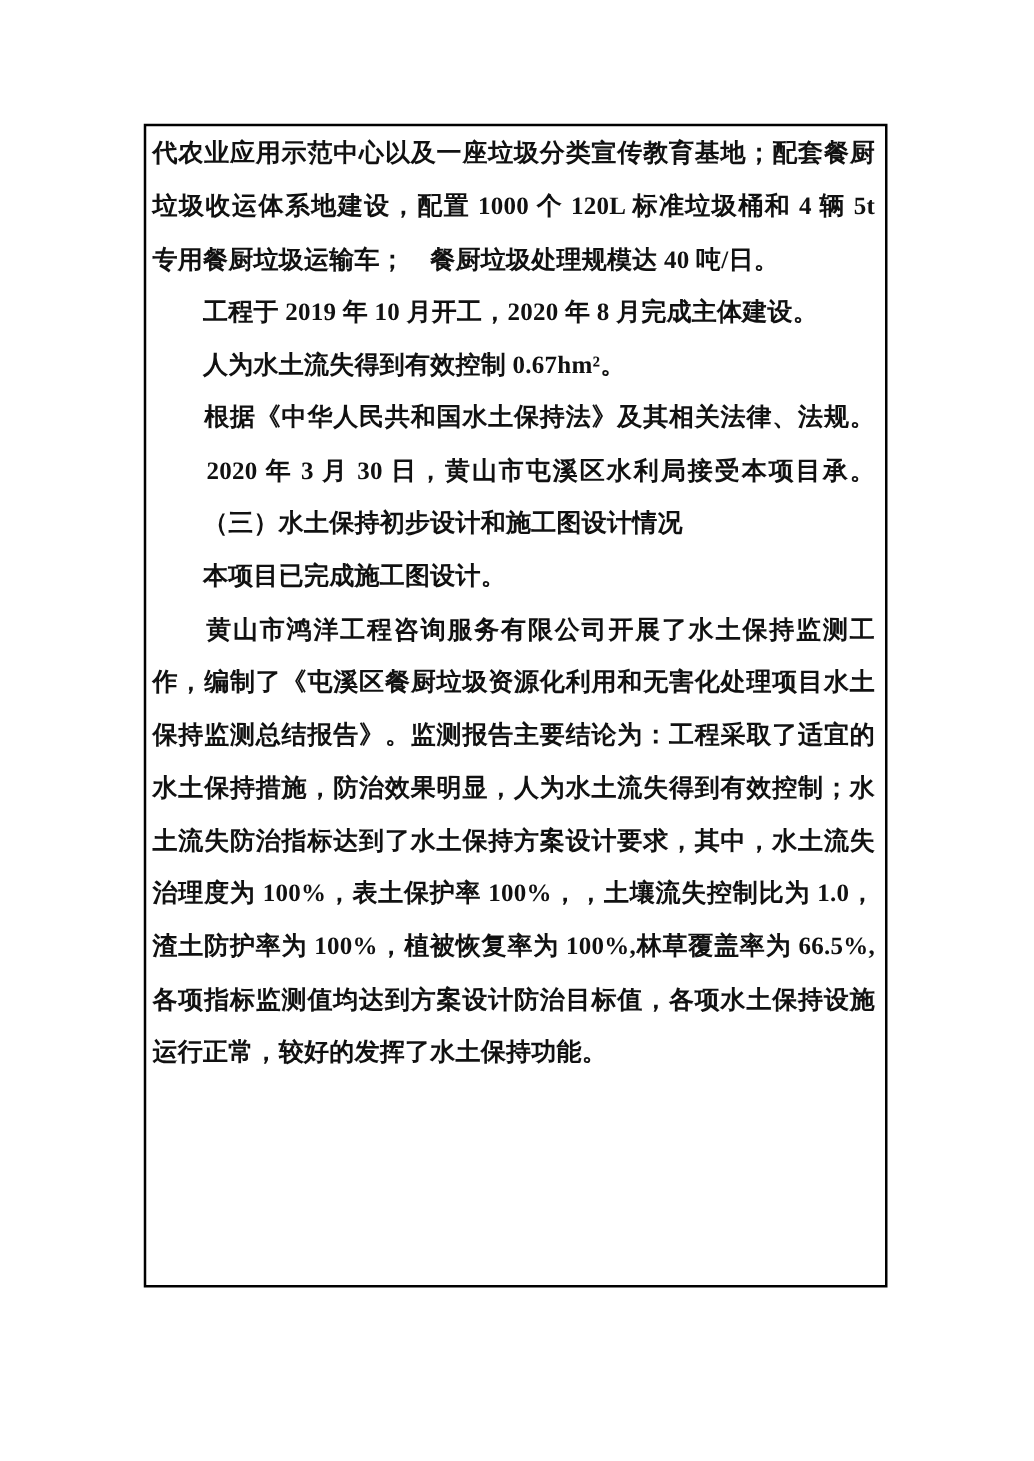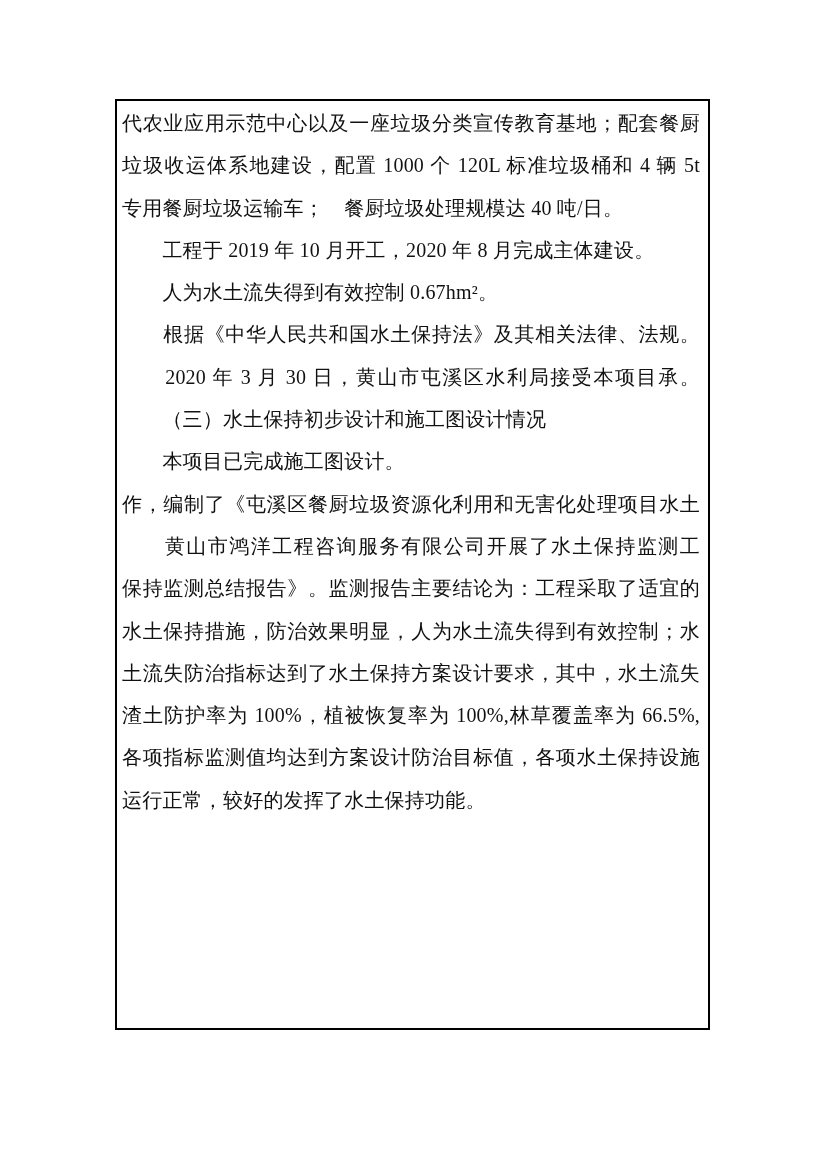--- a/index.html
+++ b/index.html
@@ -1,15 +1,15 @@
 <!DOCTYPE html>
 <html><head>
 <meta charset="utf-8">
 <style>
-  * { margin: 0; padding: 0; box-sizing: border-box; }
+  * { margin: 0; padding: 0; box-sizing: border-box; font-weight: bold; }
   html, body {
     background: #ffffff;
   }
   .page {
     position: relative;
     width: 827px;
     height: 1169px;
     background: #ffffff;
     font-family: "Liberation Serif", "DejaVu Serif", serif;
     color: #111111;
@@ -53,23 +53,24 @@
     <div class="textblock">
       <div class="line" data-fill="true">代农业应用示范中心以及一座垃圾分类宣传教育基地；配套餐厨</div>
       <div class="line" data-fill="true">垃圾收运体系地建设，配置 1000 个 120L 标准垃圾桶和 4 辆 5t</div>
       <div class="line" data-fill="false">专用餐厨垃圾运输车；　餐厨垃圾处理规模达 40 吨/日。</div>
       <div class="line" data-fill="false">　　工程于 2019 年 10 月开工，2020 年 8 月完成主体建设。</div>
       <div class="line" data-fill="false">　　人为水土流失得到有效控制 0.67hm²。</div>
       <div class="line" data-fill="true">　　根据《中华人民共和国水土保持法》及其相关法律、法规。</div>
       <div class="line" data-fill="true">　　2020 年 3 月 30 日，黄山市屯溪区水利局接受本项目承。</div>
       <div class="line" data-fill="false">　　（三）水土保持初步设计和施工图设计情况</div>
       <div class="line" data-fill="false">　　本项目已完成施工图设计。</div>
+      <div class="line" data-fill="true">　　黄山市鸿洋工程咨询服务有限公司开展了水土保持监测工</div>
       <div class="line" data-fill="true">作，编制了《屯溪区餐厨垃圾资源化利用和无害化处理项目水土</div>
-      <div class="line" data-fill="true">　　黄山市鸿洋工程咨询服务有限公司开展了水土保持监测工</div>
       <div class="line" data-fill="true">保持监测总结报告》。监测报告主要结论为：工程采取了适宜的</div>
       <div class="line" data-fill="true">水土保持措施，防治效果明显，人为水土流失得到有效控制；水</div>
       <div class="line" data-fill="true">土流失防治指标达到了水土保持方案设计要求，其中，水土流失</div>
+      <div class="line" data-fill="true">治理度为 100%，表土保护率 100%，，土壤流失控制比为 1.0，</div>
       <div class="line" data-fill="true">渣土防护率为 100%，植被恢复率为 100%,林草覆盖率为 66.5%,</div>
       <div class="line" data-fill="true">各项指标监测值均达到方案设计防治目标值，各项水土保持设施</div>
       <div class="line" data-fill="false">运行正常，较好的发挥了水土保持功能。</div>
     </div>
   </div>
 </div>
 
 </body></html>

